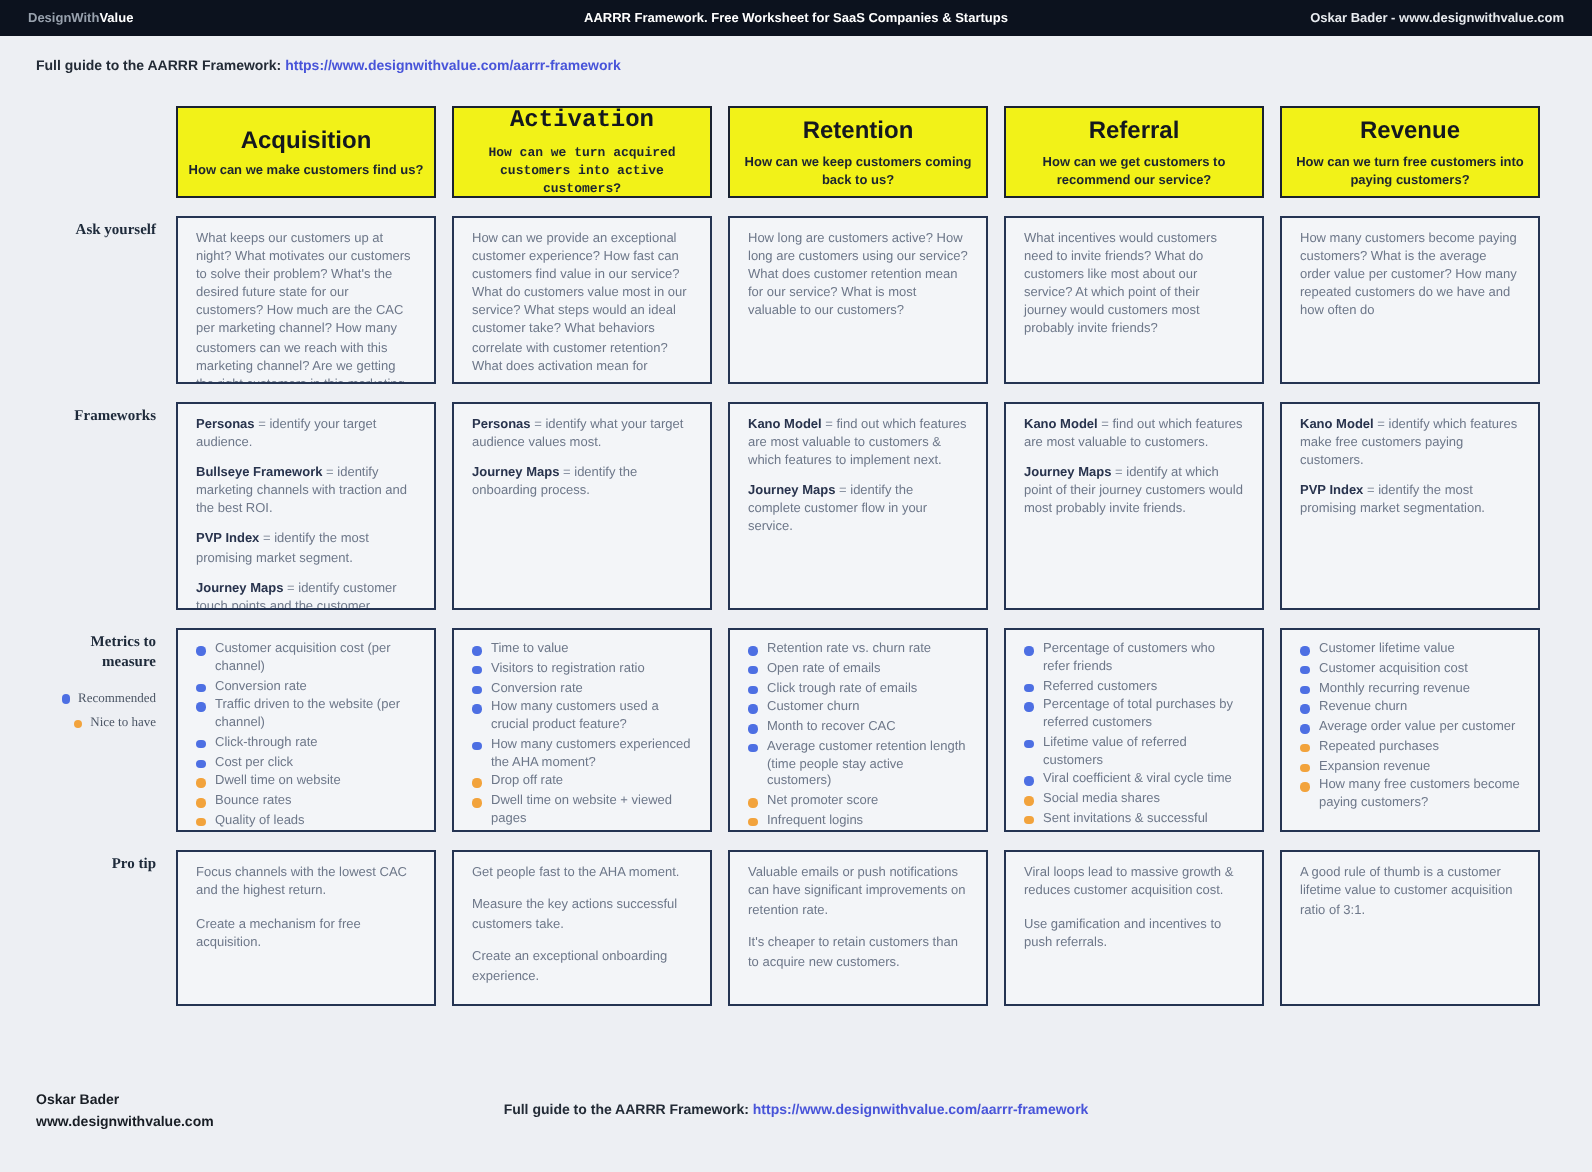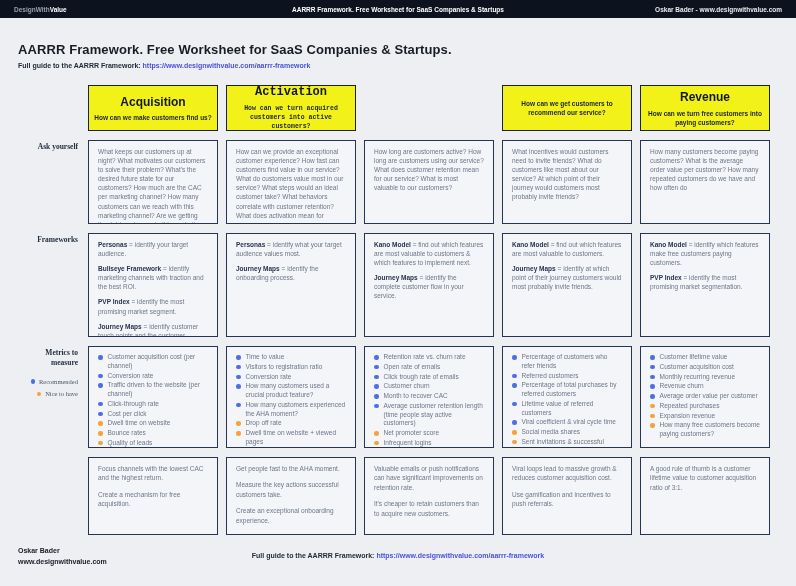--- a/index.html
+++ b/index.html
@@ -69,21 +69,20 @@
 </head>
 <body>
 
 <header class="topbar">
   <div class="brand"><span class="brand-light">DesignWith</span><span class="brand-bold">Value</span></div>
   <div class="topbar-title">AARRR Framework. Free Worksheet for SaaS Companies &amp; Startups</div>
   <div class="topbar-credit">Oskar Bader - www.designwithvalue.com</div>
 </header>
 
 <main>
-  <h1>AARRR Framework. Free Worksheet for SaaS Companies &amp; Startups.</h1>
   <p class="subtitle">
     <span>Full guide to the AARRR Framework:</span>
     <a href="#">https://www.designwithvalue.com/aarrr-framework</a>
   </p>
 
   <div class="grid" id="grid">
     <div class="row-label" style="grid-column:1;grid-row:2"><span>Ask yourself</span></div>
     <div class="row-label" style="grid-column:1;grid-row:3"><span>Frameworks</span></div>
     <div class="row-label" style="grid-column:1;grid-row:4">
       <div>Metrics to measure</div>
@@ -91,20 +90,21 @@
         <div class="legend-item">
             <span class="dot dot-blue" style="background: rgb(77, 111, 227);"></span>
             <span>Recommended</span>
           </div>
         <div class="legend-item">
             <span class="dot dot-orange" style="background: rgb(242, 163, 60);"></span>
             <span>Nice to have</span>
           </div>
       </div>
     </div>
+    <div class="row-label" style="grid-column:1;grid-row:5"><span>Pro tip</span></div>
   <div class="cell head-cell" style="grid-area: 1 / 2; text-align: center;">
         <div class="col-title">Acquisition</div>
         <div class="col-question">How can we make customers find us?</div>
       </div>
       <div class="cell" style="grid-area: 2 / 2;">
         <p class="ask-text">What keeps our customers up at night? What motivates our customers to solve their problem? What's the desired future state for our customers? How much are the CAC per marketing channel? How many customers can we reach with this marketing channel? Are we getting the right customers in this marketing channel?</p>
       </div>
       <div class="cell" style="grid-area: 3 / 2;">
         <p class="fw-item"><span class="fw-term">Personas</span><span class="fw-desc"> = identify your target audience.</span></p>
         <p class="fw-item"><span class="fw-term">Bullseye Framework</span><span class="fw-desc"> = identify marketing channels with traction and the best ROI.</span></p>
@@ -192,20 +192,24 @@
             <span class="dot" style="background: rgb(242, 163, 60);"></span>
             <span class="metric-label">Dwell time on website + viewed pages</span>
           </li>
         </ul>
       </div>
       <div class="cell" style="grid-area: 5 / 3;">
         <p class="tip-text">Get people fast to the AHA moment.</p>
         <p class="tip-text">Measure the key actions successful customers take.</p>
         <p class="tip-text">Create an exceptional onboarding experience.</p>
       </div>
+      <div class="cell head-cell" style="grid-area: 1 / 4;">
+        <div class="col-title">Retention</div>
+        <div class="col-question">How can we keep customers coming back to us?</div>
+      </div>
       <div class="cell" style="grid-area: 2 / 4;">
         <p class="ask-text">How long are customers active? How long are customers using our service? What does customer retention mean for our service? What is most valuable to our customers?</p>
       </div>
       <div class="cell" style="grid-area: 3 / 4;">
         <p class="fw-item"><span class="fw-term">Kano Model</span><span class="fw-desc"> = find out which features are most valuable to customers &amp; which features to implement next.</span></p>
         <p class="fw-item"><span class="fw-term">Journey Maps</span><span class="fw-desc"> = identify the complete customer flow in your service.</span></p>
       </div>
       <div class="cell" style="grid-area: 4 / 4;">
         <ul class="metric-list">
           <li class="metric-item">
@@ -240,20 +244,21 @@
             <span class="dot" style="background: rgb(242, 163, 60);"></span>
             <span class="metric-label">Infrequent logins</span>
           </li>
         </ul>
       </div>
       <div class="cell" style="grid-area: 5 / 4;">
         <p class="tip-text">Valuable emails or push notifications can have significant improvements on retention rate.</p>
         <p class="tip-text">It's cheaper to retain customers than to acquire new customers.</p>
       </div>
       <div class="cell head-cell" style="grid-area: 1 / 5;">
+        <div class="col-title">Referral</div>
         <div class="col-question">How can we get customers to recommend our service?</div>
       </div>
       <div class="cell" style="grid-area: 2 / 5;">
         <p class="ask-text">What incentives would customers need to invite friends? What do customers like most about our service? At which point of their journey would customers most probably invite friends?</p>
       </div>
       <div class="cell" style="grid-area: 3 / 5;">
         <p class="fw-item"><span class="fw-term">Kano Model</span><span class="fw-desc"> = find out which features are most valuable to customers.</span></p>
         <p class="fw-item"><span class="fw-term">Journey Maps</span><span class="fw-desc"> = identify at which point of their journey customers would most probably invite friends.</span></p>
       </div>
       <div class="cell" style="grid-area: 4 / 5;">

